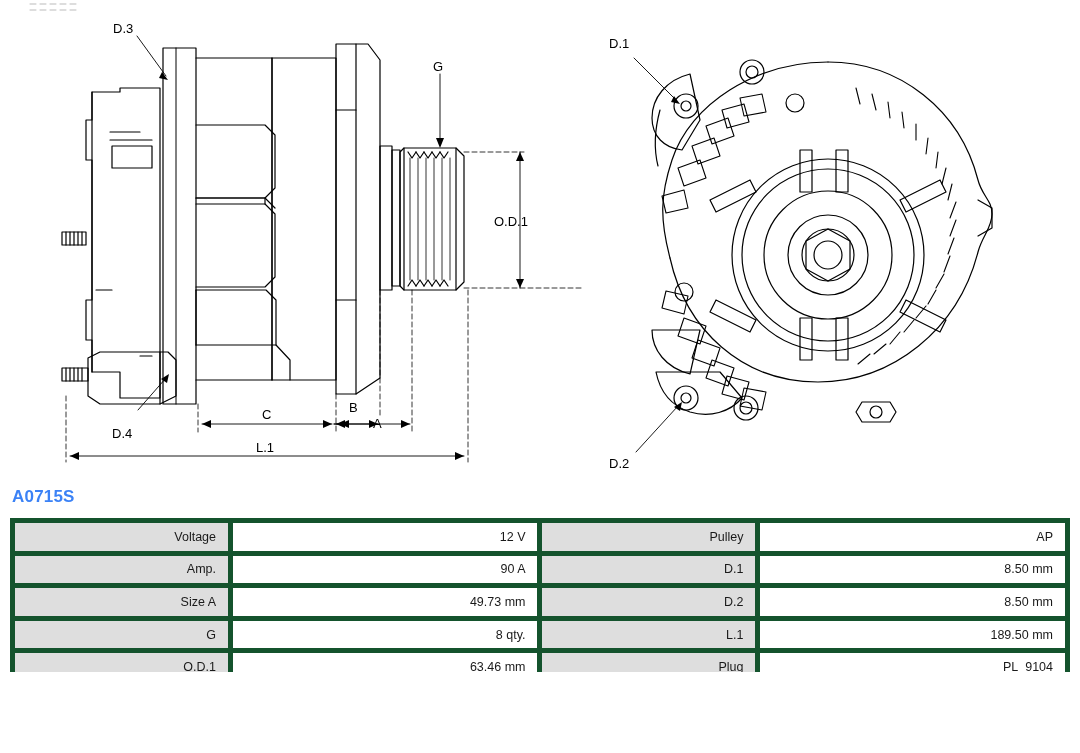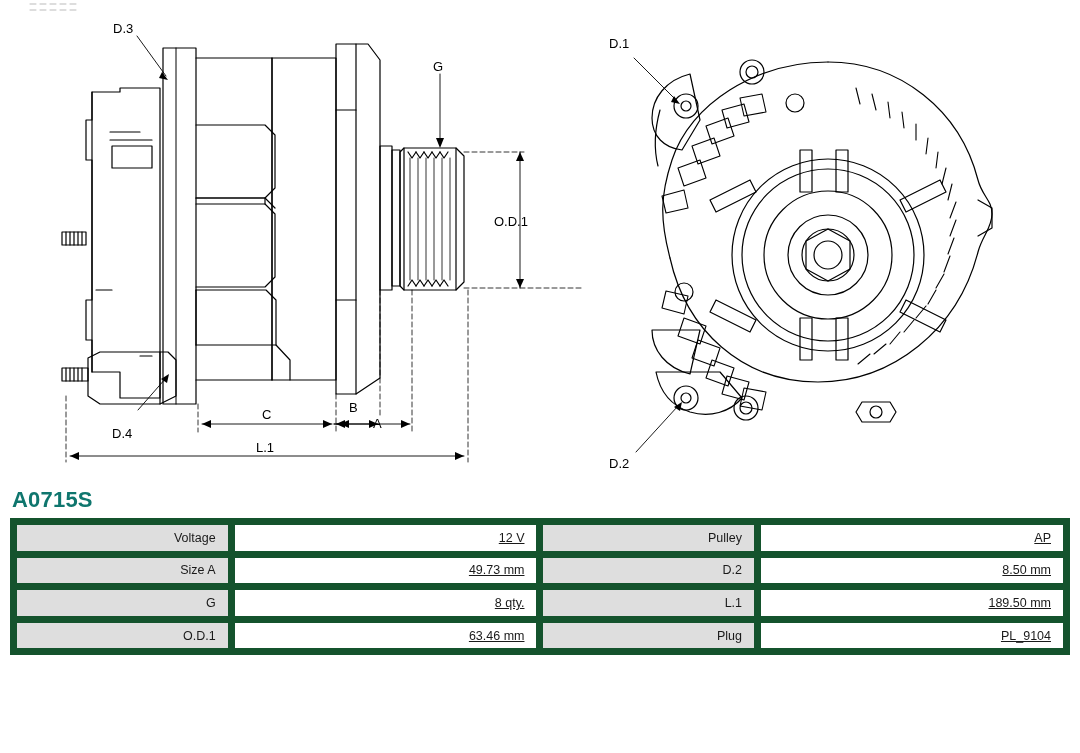--- a/index.html
+++ b/index.html
@@ -13,52 +13,51 @@
   #page { position: relative; width: 1080px; height: 672px; overflow: hidden; }
 
   
   #drawing { position: absolute; left: 0; top: 0; width: 1080px; height: 480px; }
   #drawing svg { display: block; }
 
   
   .part-number {
     position: absolute;
     left: 12px; top: 487px;
-    font-size: 22px;
+    font-size: 17px;
     font-weight: bold;
-    color: #0f766e;
+    color: #3b82f6;
     letter-spacing: 0.2px;
   }
 
   
   #spec-table {
     position: absolute;
     left: 10px; top: 518px;
     width: 1060px;
     border-collapse: collapse;
     font-size: 12.5px;
   }
   #spec-table td {
-    border: 7px solid #14532d;
+    border: 5px solid #14532d;
     height: 32.6px;
     padding: 0 12px;
     white-space: nowrap;
   }
   #spec-table td.label {
     background: #dedede;
     text-align: right;
     width: 219px;
     color: #1a1a1a;
   }
   #spec-table td.value {
     background: #ffffff;
     text-align: right;
     width: 311px;
     color: #1a1a1a;
-    text-decoration: underline;
   }
 </style>
 </head>
 <body>
 
 <div id="page">
 
   <div id="drawing">
     <svg width="1080" height="480" viewBox="0 0 1080 480" xmlns="http://www.w3.org/2000/svg">
       <g fill="none" stroke="#000" stroke-width="1.2" stroke-linejoin="round" stroke-linecap="round">
@@ -260,20 +259,26 @@
 
   <table id="spec-table">
     <tbody>
       <tr>
         <td class="label">Voltage</td>
         <td class="value">12 V</td>
         <td class="label">Pulley</td>
         <td class="value">AP</td>
       </tr>
       <tr>
+        <td class="label">Amp.</td>
+        <td class="value">90 A</td>
+        <td class="label">D.1</td>
+        <td class="value">8.50 mm</td>
+      </tr>
+      <tr>
         <td class="label">Size A</td>
         <td class="value">49.73 mm</td>
         <td class="label">D.2</td>
         <td class="value">8.50 mm</td>
       </tr>
       <tr>
         <td class="label">G</td>
         <td class="value">8 qty.</td>
         <td class="label">L.1</td>
         <td class="value">189.50 mm</td>

